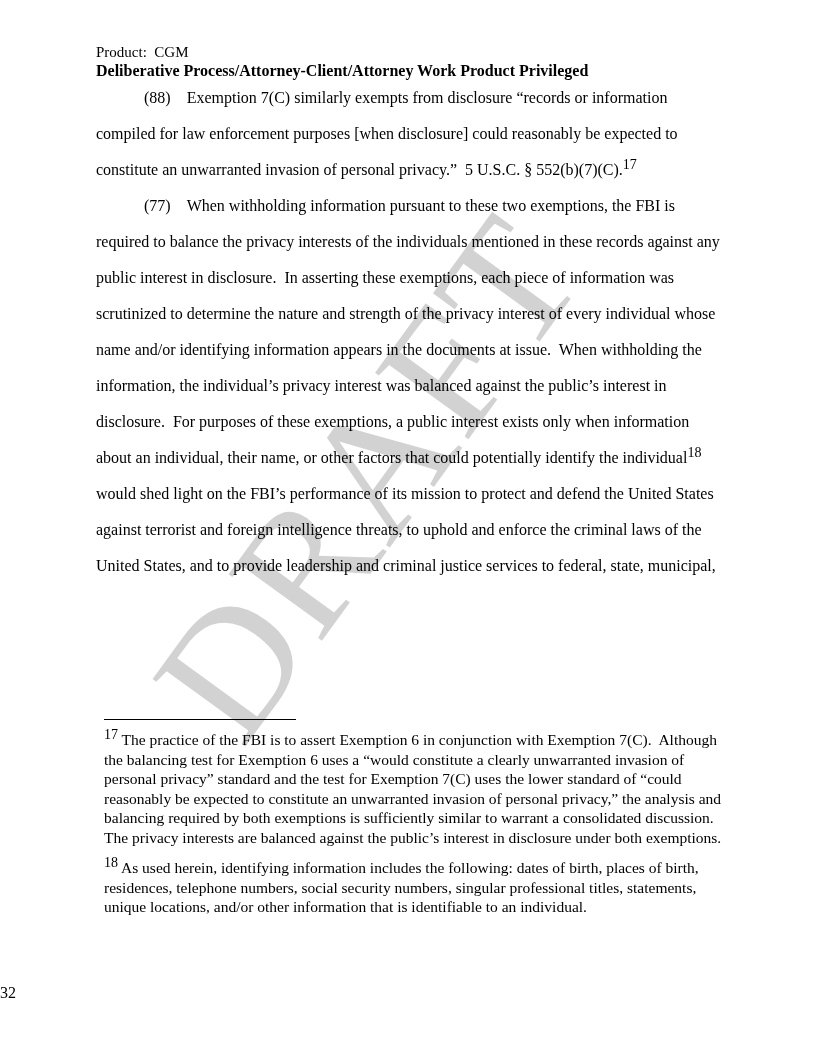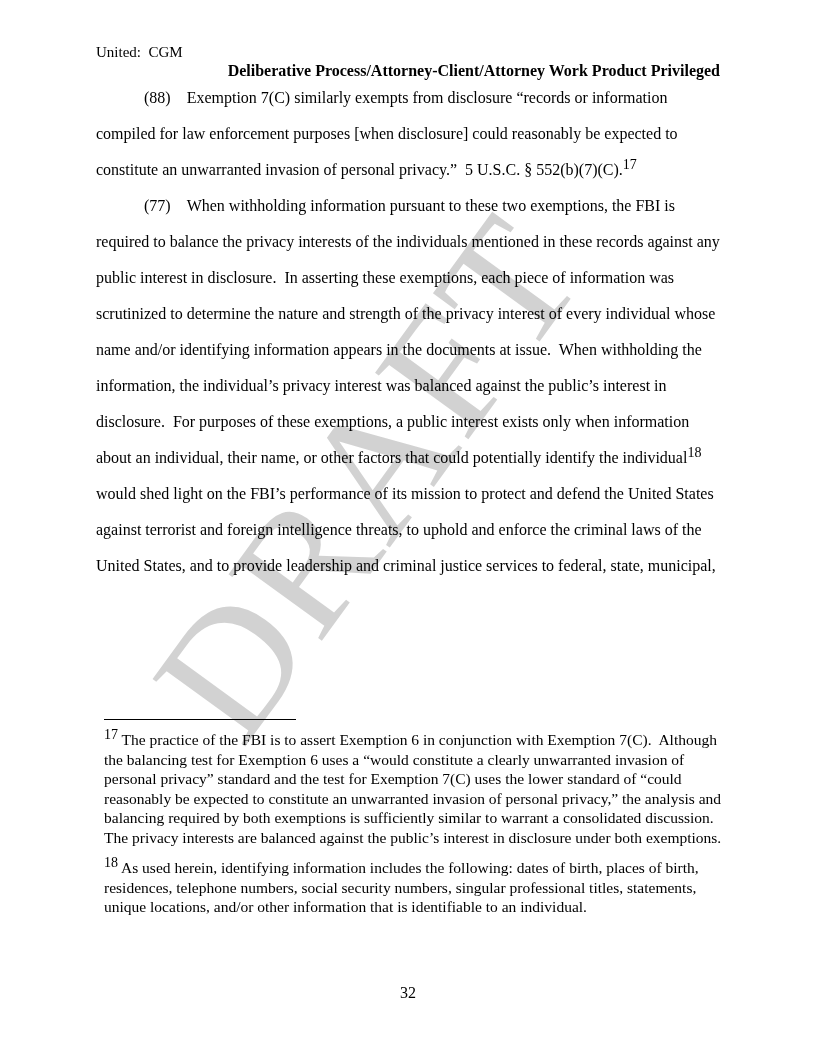--- a/index.html
+++ b/index.html
@@ -32,21 +32,21 @@
   }
   .meta-line {
     font-size:15px;
     line-height:17px;
     white-space:pre-wrap;
   }
   .doc-title {
     font-weight:bold;
     font-size:16px;
     line-height:18px;
-    text-align:right;
+    text-align:left;
     margin-top:1px;
   }
   .body-text p {
     font-size:16px;
     line-height:36px;
     white-space:pre-wrap;
   }
   .body-text p.indented { text-indent:48px; }
   .tab { display:inline-block; width:16px; }
   sup.fn-ref {
@@ -68,36 +68,35 @@
   }
   .footnote {
     font-size:15.5px;
     line-height:19.5px;
     white-space:pre-wrap;
     margin-bottom:11px;
   }
   .page-number {
     position:absolute;
     left:0; right:0; top:984px;
-    text-align:center;
     font-size:16px;
     z-index:2;
   }
 </style>
 </head>
 <body>
 
 <div class="page">
 
   <div class="watermark">DRAFT</div>
 
   <div class="content">
 
     <div class="meta">
-      <div class="meta-line">United:  CGM</div>
+      <div class="meta-line">Product:  CGM</div>
     </div>
 
     <div class="doc-title">Deliberative Process/Attorney-Client/Attorney Work Product Privileged</div>
 
     <div class="body-text">
 
 
       <p class="indented"><span>(88)</span><span class="tab"></span><span>Exemption 7(C) similarly exempts from disclosure “records or information compiled for law enforcement purposes [when disclosure] could reasonably be expected to constitute an unwarranted invasion of personal privacy.”  5 U.S.C. § 552(b)(7)(C).</span><sup class="fn-ref">17</sup></p>
 
       <p class="indented"><span>(77)</span><span class="tab"></span><span>When withholding information pursuant to these two exemptions, the FBI is required to balance the privacy interests of the individuals mentioned in these records against any public interest in disclosure.  In asserting these exemptions, each piece of information was scrutinized to determine the nature and strength of the privacy interest of every individual whose name and/or identifying information appears in the documents at issue.  When withholding the information, the individual’s privacy interest was balanced against the public’s interest in disclosure.  For purposes of these exemptions, a public interest exists only when information about an individual, their name, or other factors that could potentially identify the individual</span><sup class="fn-ref">18</sup><span> would shed light on the FBI’s performance of its mission to protect and defend the United States against terrorist and foreign intelligence threats, to uphold and enforce the criminal laws of the United States, and to provide leadership and criminal justice services to federal, state, municipal,</span></p>

